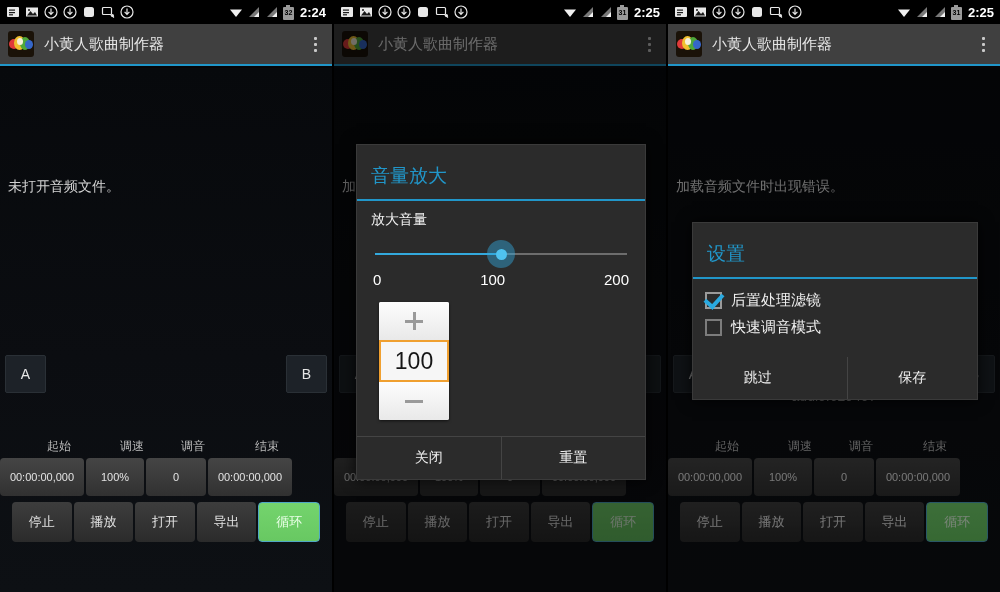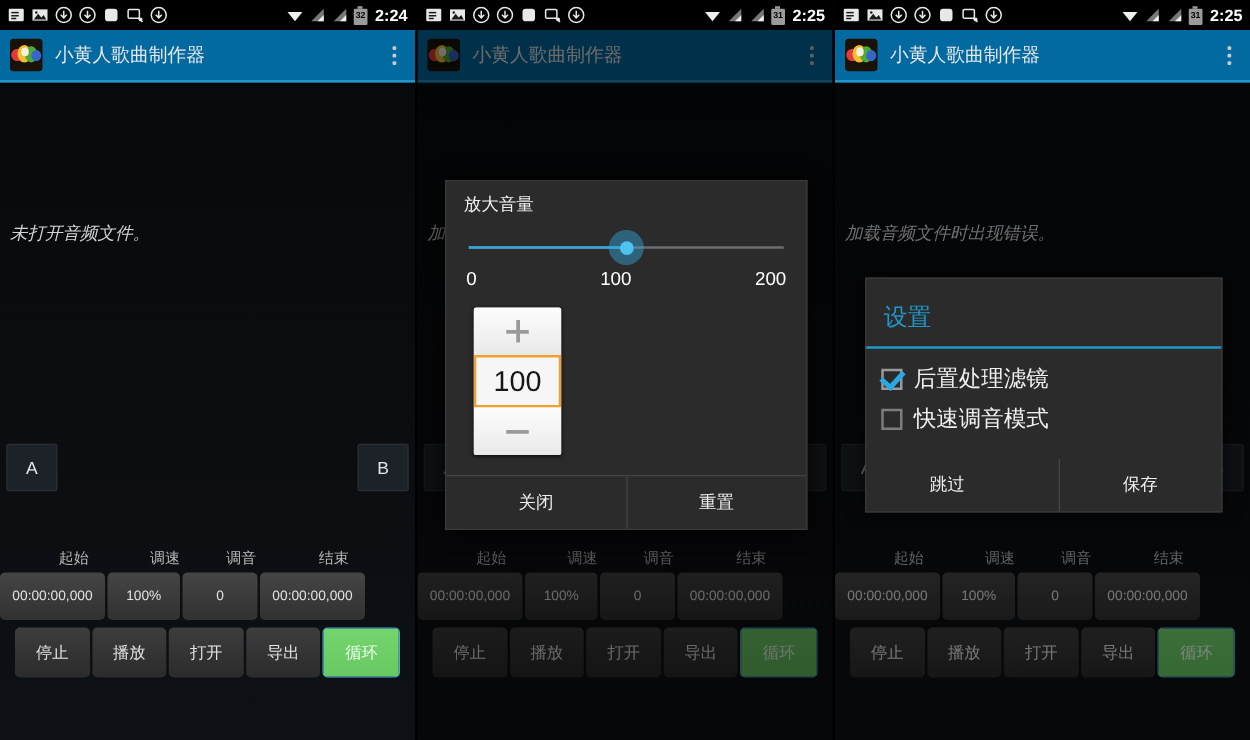--- a/index.html
+++ b/index.html
@@ -48,21 +48,21 @@
   }
   .batt-num {
     position: absolute; left: 0; top: 3px; width: 11px;
     text-align: center; font-size: 7px; color: #000; font-weight: bold;
     line-height: 9px;
   }
 
   
   .appbar {
     height: 42px; width: 100%;
-    background: #0369a1;
+    background: #404040;
     display: flex; align-items: center;
     padding: 0 8px;
     border-bottom: 2px solid #2196c9;
     position: relative; z-index: 4;
   }
   .app-icon {
     width: 26px; height: 26px; flex: 0 0 auto;
     border-radius: 3px; position: relative; overflow: hidden;
     background: #1a1208;
   }
@@ -82,21 +82,21 @@
     width: 3px; height: 3px; background: #c9c9c9; display: block; border-radius: 1px;
   }
 
   
   .canvas {
     position: absolute; left: 0; top: 68px; right: 0; bottom: 0;
     background: linear-gradient(180deg,#07090c 0%, #0b0d11 55%, #0d1014 100%);
   }
   .status-msg {
     position: absolute; left: 8px; top: 110px;
-    color: #d4d4d4; font-size: 14px; font-style: italic;
+    color: #d4d4d4; font-size: 14px;
   }
   .ab-btn {
     position: absolute; top: 287px;
     width: 41px; height: 38px;
     background: #1d2228;
     border: 1px solid #2a3036;
     border-radius: 2px;
     color: #e6e6e6; font-size: 14px;
     display: flex; align-items: center; justify-content: center;
   }
@@ -229,21 +229,21 @@
     width: 17px; height: 17px; border: 2px solid #7c7c7c;
     background: transparent; position: relative; flex: 0 0 auto;
   }
   .checkbox.on { border-color: #9a9a9a; }
   .checkbox.on:after {
     content: ""; position: absolute;
     left: 1px; top: -4px; width: 8px; height: 14px;
     border: solid #29a9e0; border-width: 0 4px 4px 0;
     transform: rotate(42deg);
   }
-  .check-label { color: #f0f0f0; font-size: 18px; }
+  .check-label { color: #f0f0f0; font-size: 15px; }
   .audio-tag {
     position: absolute; left: 0; right: 0; top: 388px;
     text-align: center; color: #585858; font-size: 14px;
     z-index: 3;
   }
 </style>
 </head>
 <body>
 
 <div class="screens">
@@ -445,20 +445,21 @@
           <div class="btn">停止</div>
           <div class="btn">播放</div>
           <div class="btn">打开</div>
           <div class="btn">导出</div>
           <div class="btn loop">循环</div>
         </div>
       </div>
     </div>
 
     <div class="dialog" style="left:22px; top:144px; width:290px;">
+      <div class="dlg-title">音量放大</div>
       <div class="dlg-body">
         <div class="dlg-sub">放大音量</div>
         <div class="slider-wrap">
           <div class="slider-track"></div>
           <div class="slider-fill"></div>
           <div class="slider-thumb">
               <i></i>
             </div>
         </div>
         <div class="slider-ticks">

